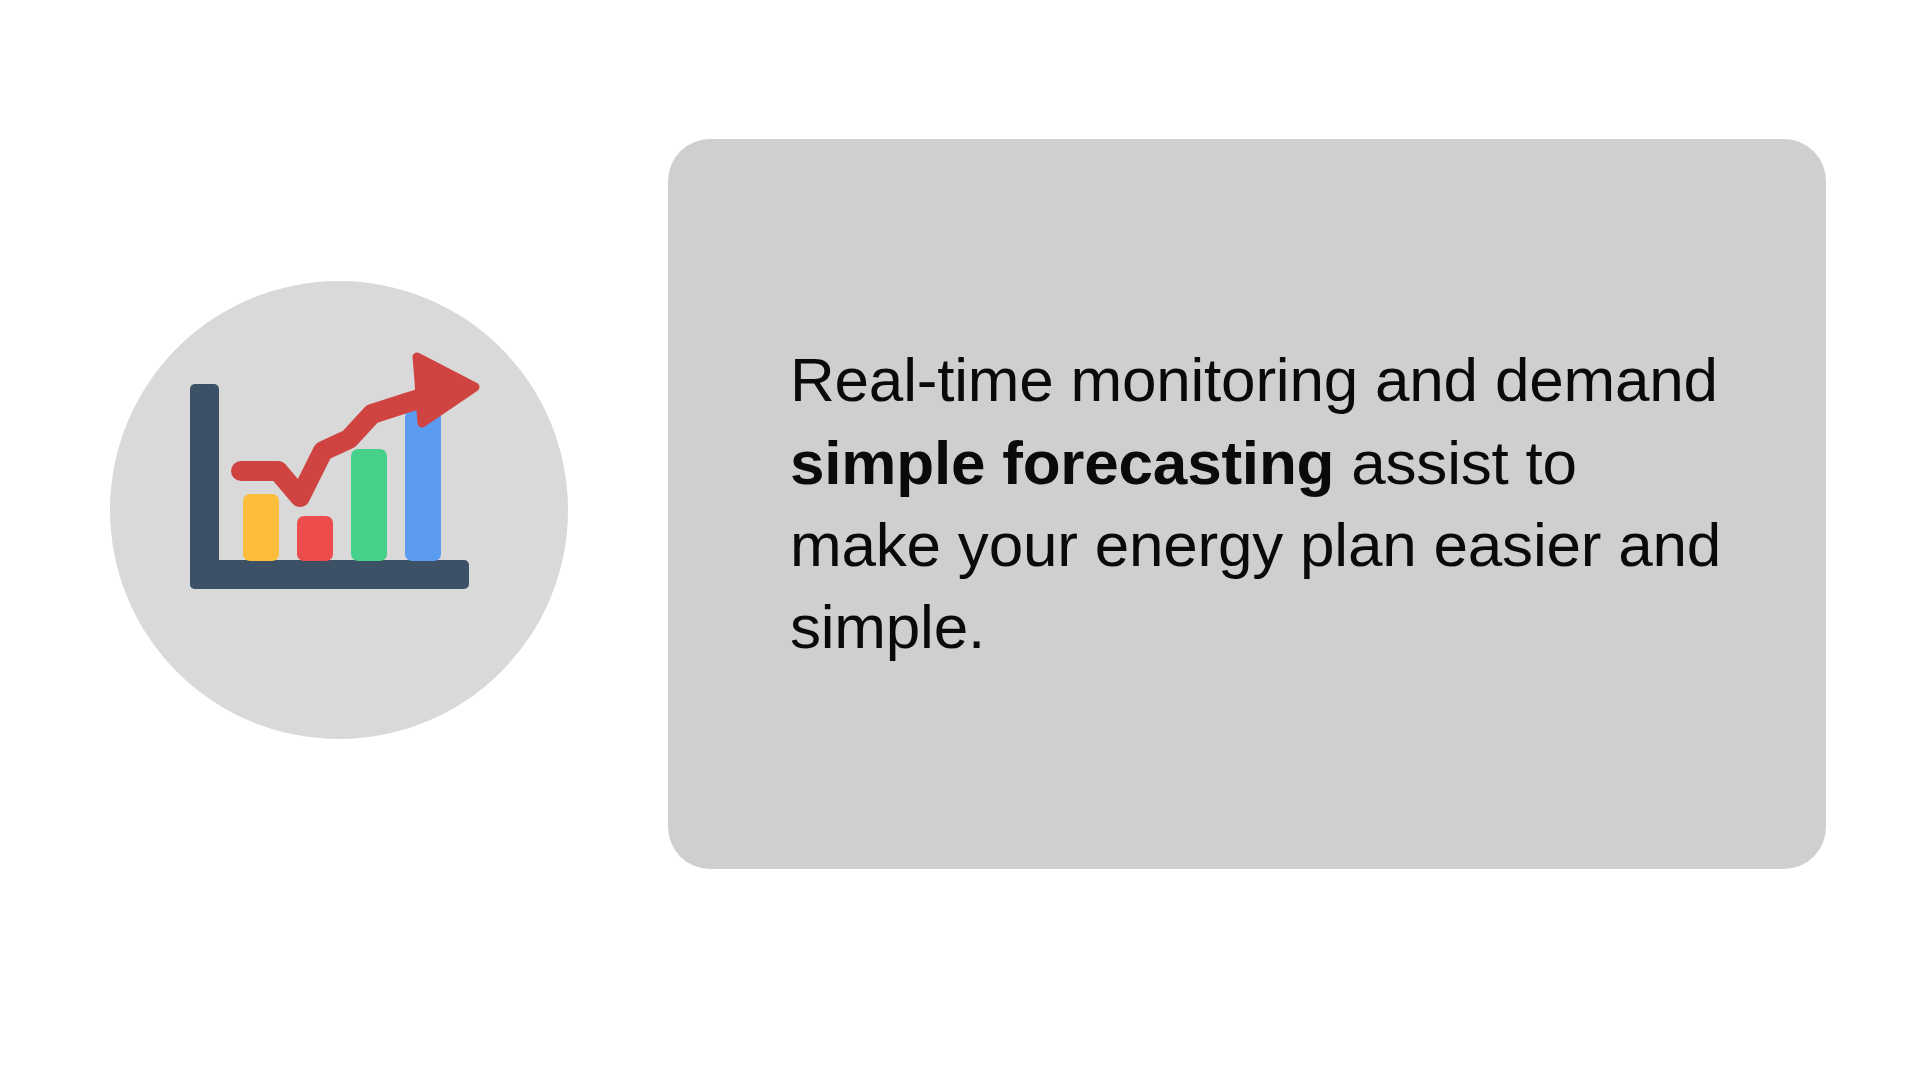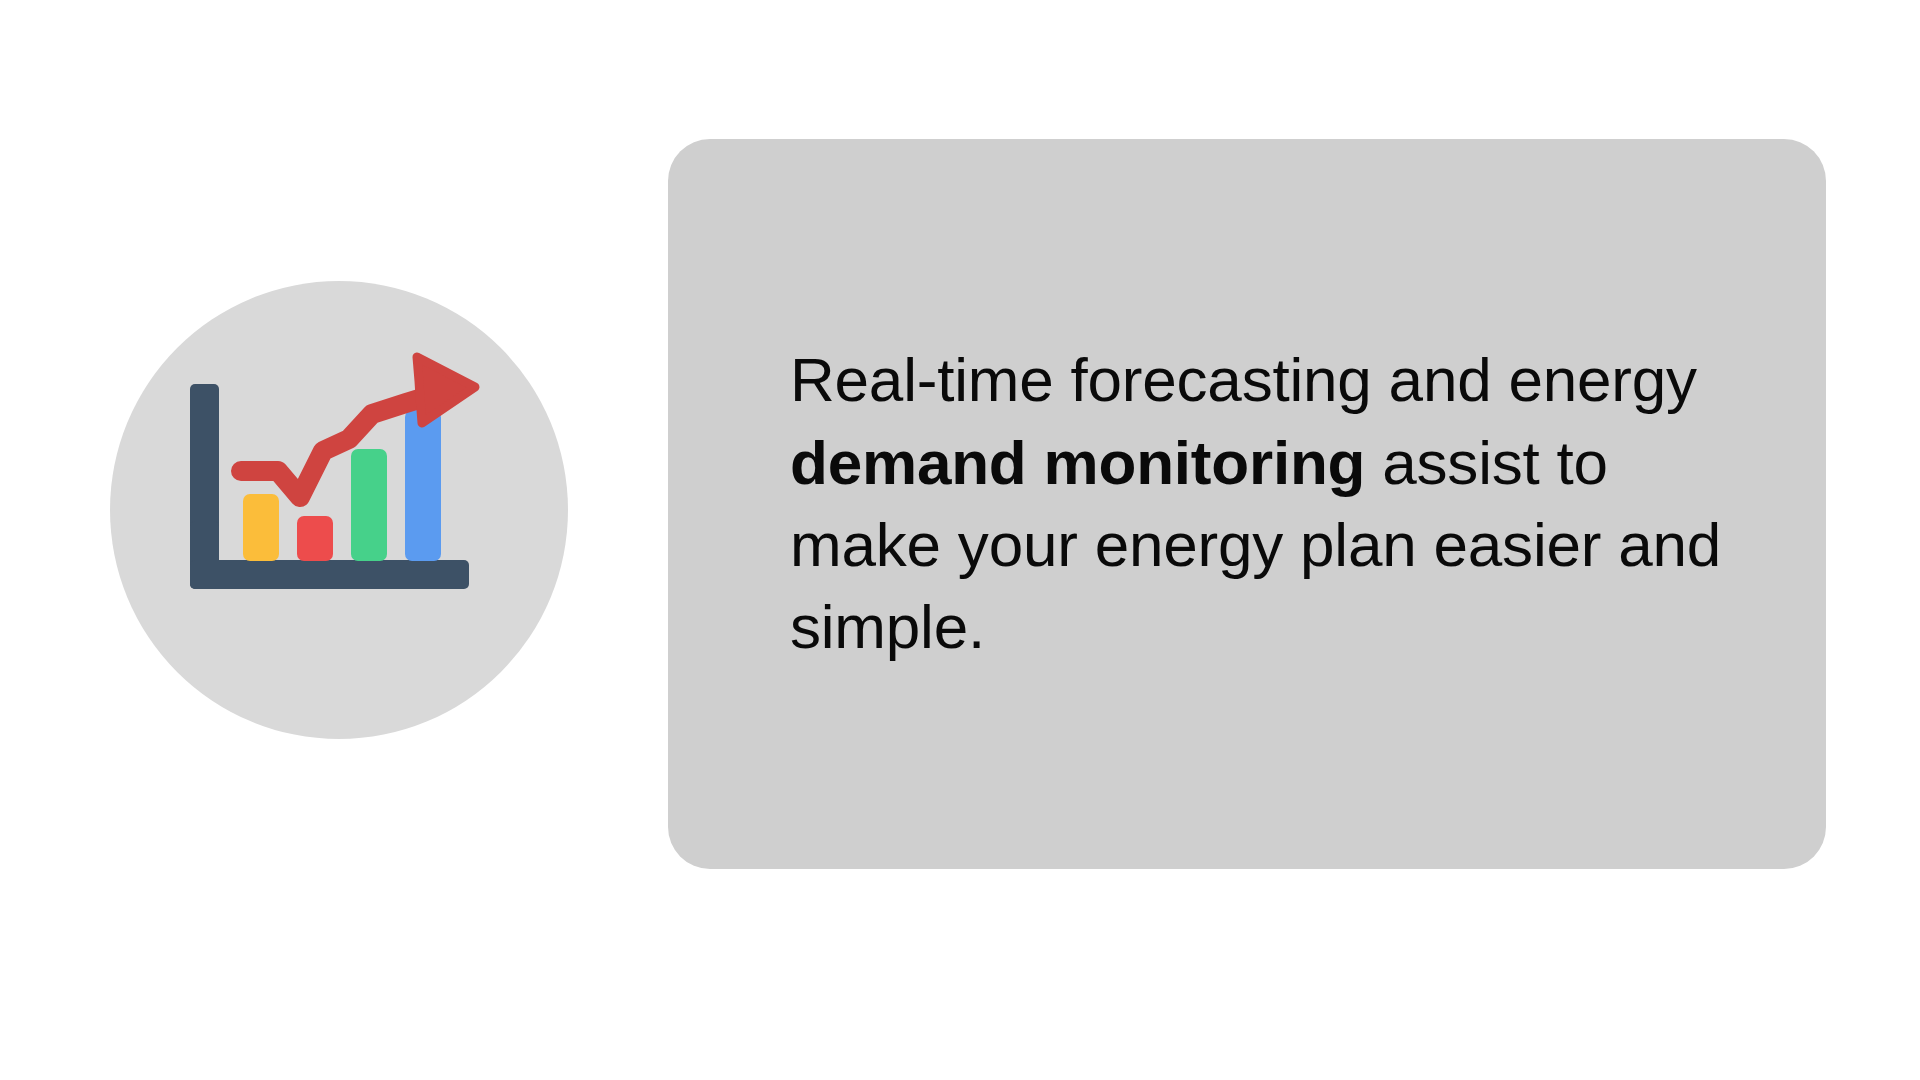--- a/index.html
+++ b/index.html
@@ -90,16 +90,16 @@
       <rect x="241" y="168" width="36" height="112" rx="7" fill="#46d18a"></rect>
       <rect x="295" y="129" width="36" height="151" rx="7" fill="#5b9bf0"></rect>
 
       <polyline points="131,190 168,190 190,216 213,170 239,158 262,133 296,122 335,110" fill="none" stroke="#cf4440" stroke-width="20" stroke-linecap="round" stroke-linejoin="round"></polyline>
 
       <polygon points="307,76 365,106 312,142 310,116 309,100" fill="#cf4440" stroke="#cf4440" stroke-width="9" stroke-linejoin="round"></polygon>
     </svg>
   </div>
 
   <div id="text-card">
-    <p id="card-paragraph"><span>Real-time forecasting and energy </span><span class="emph">demand monitoring</span><span> assist to make your energy plan easier and simple.</span></p>
+    <p id="card-paragraph"><span>Real-time monitoring and demand </span><span class="emph">simple forecasting</span><span> assist to make your energy plan easier and simple.</span></p>
   </div>
 
 </div>
 
 </body></html>

